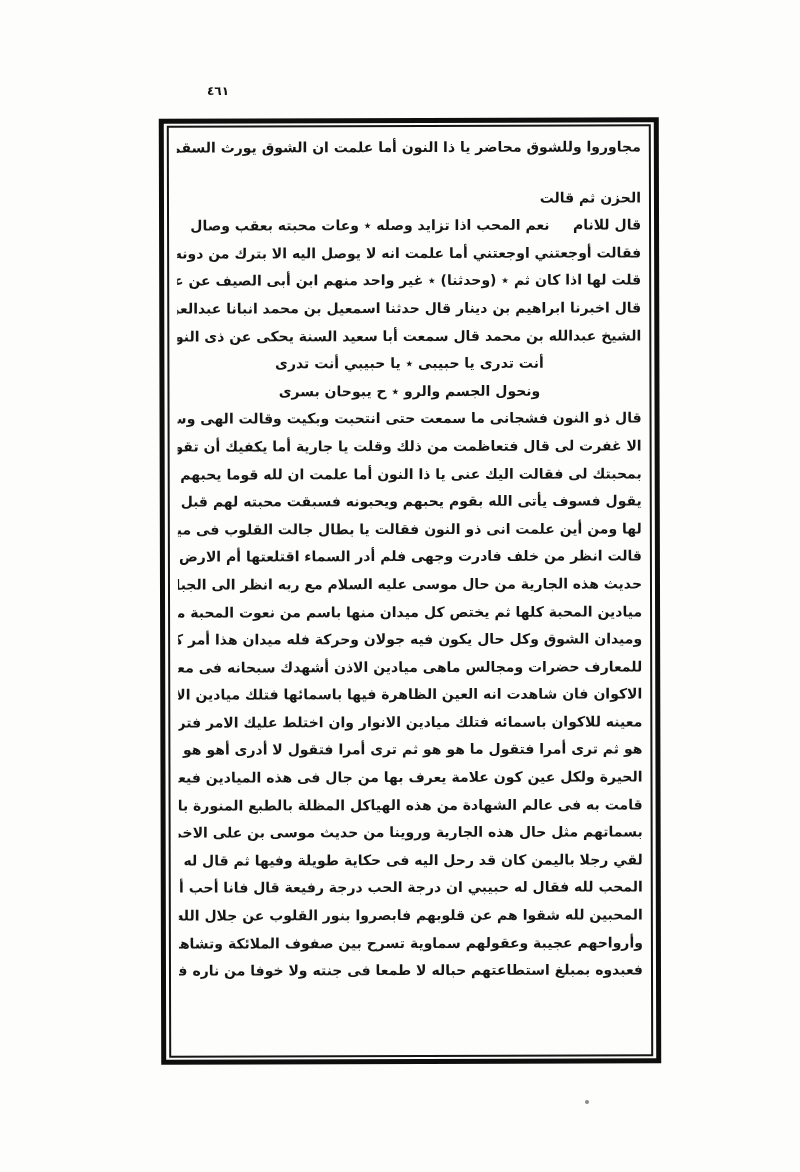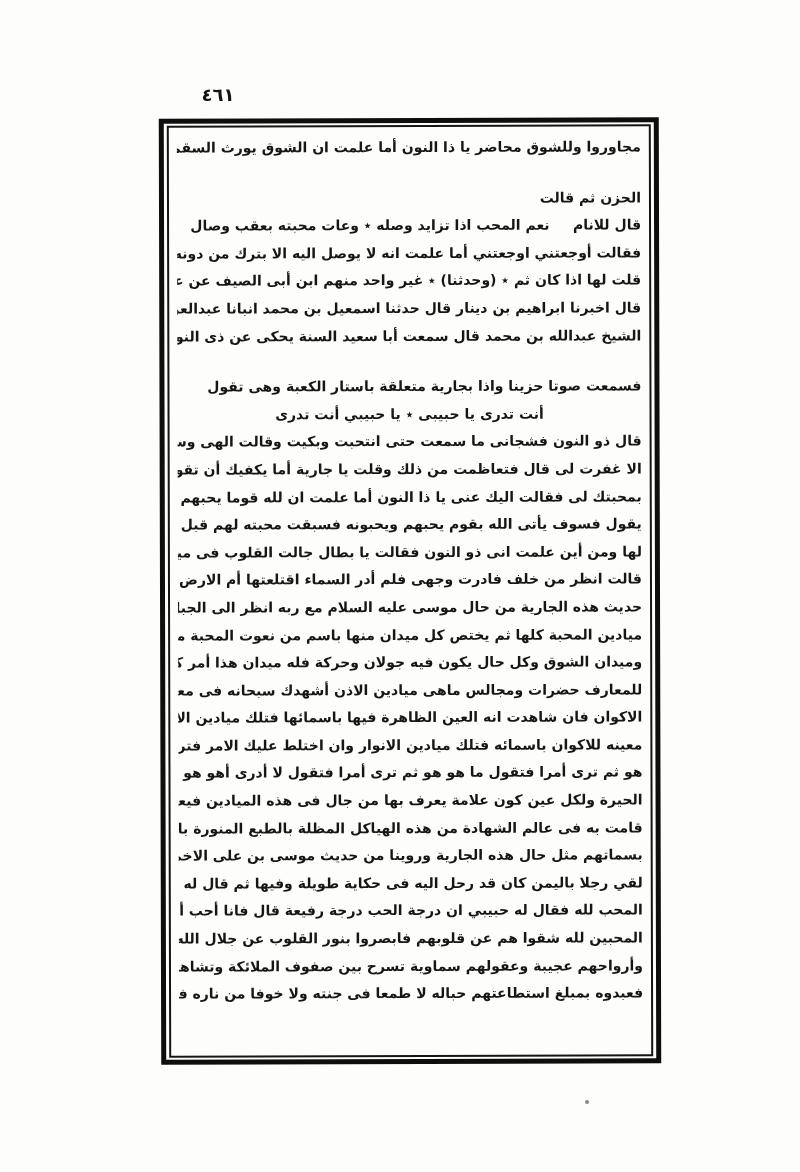--- a/index.html
+++ b/index.html
@@ -13,21 +13,21 @@
     width: 800px;
     height: 1172px;
     background: #fdfdfc;
     overflow: hidden;
   }
   .page-number {
     position: absolute;
     top: 84px;
     left: 196px;
     width: 44px;
-    font-size: 18px;
+    font-size: 12px;
     font-weight: bold;
     color: #141414;
     letter-spacing: 1px;
     text-align: center;
   }
   .frame {
     position: absolute;
     top: 118px;
     left: 160px;
     width: 500px;
@@ -99,22 +99,22 @@
           <div class="line fill">مجاوروا وللشوق محاضر يا ذا النون أما علمت ان الشوق يورث السقم وتجديد الاذكار يورث</div>
           <div class="line end">الحزن ثم قالت</div>
           <div class="line labeled">
             <span class="side-label">قال للانام</span>
             <span class="verse-part">نعم المحب اذا تزايد وصله ٭ وعات محبته بعقب وصال</span>
           </div>
           <div class="line fill">فقالت أوجعتني اوجعتني أما علمت انه لا يوصل اليه الا بترك من دونه قلت لو قالت لى مثل هذا</div>
           <div class="line fill">قلت لها اذا كان ثم ٭ (وحدثنا) ٭ غير واحد منهم ابن أبى الصيف عن عبدالرحمن بن على</div>
           <div class="line fill">قال اخبرنا ابراهيم بن دينار قال حدثنا اسمعيل بن محمد انبانا عبدالعزيز بن احمد اخبرنى أبو</div>
           <div class="line fill">الشيخ عبدالله بن محمد قال سمعت أبا سعيد السنة يحكى عن ذى النون قال كنت فى الطواف</div>
-          <div class="line end">فسمعت صوتا حزينا واذا بجارية متعلقة باستار الكعبة وهى تقول</div>
           <div class="line verse">أنت تدرى يا حبيبى ٭ يا حبيبي أنت تدرى</div>
+          <div class="line verse">ونحول الجسم والرو ٭ ح يبوحان بسرى</div>
           <div class="line fill">قال ذو النون فشجانى ما سمعت حتى انتحبت وبكيت وقالت الهى وسيدى ومولاى بمحبتك لى</div>
           <div class="line fill">الا غفرت لى قال فتعاظمت من ذلك وقلت يا جارية أما يكفيك أن تقولى بمحبتي لك حتى تقولى</div>
           <div class="line fill">بمحبتك لى فقالت اليك عنى يا ذا النون أما علمت ان لله قوما يحبهم قبل أن يحبوه أوما سمعت الله</div>
           <div class="line fill">يقول فسوف يأتى الله بقوم يحبهم ويحبونه فسبقت محبته لهم قبل محبتهم له فقلت</div>
           <div class="line fill">لها ومن أين علمت انى ذو النون فقالت يا بطال جالت القلوب فى ميدان الاسرار فعرفتك ثم</div>
           <div class="line fill">قالت انظر من خلف فادرت وجهى فلم أدر السماء اقتلعتها أم الارض ابتلعتها قلت بقرب</div>
           <div class="line fill">حديث هذه الجارية من حال موسى عليه السلام مع ربه انظر الى الجبل لله ميادين تسمى</div>
           <div class="line fill">ميادين المحبة كلها ثم يختص كل ميدان منها باسم من نعوت المحبة مثل ميدان الوجد</div>
           <div class="line fill">وميدان الشوق وكل حال يكون فيه جولان وحركة فله ميدان هذا أمر كلى وكذلك أيضا</div>
           <div class="line fill">للمعارف حضرات ومجالس ماهى ميادين الاذن أشهدك سبحانه فى معرفته تفرقة فى أعيان</div>

